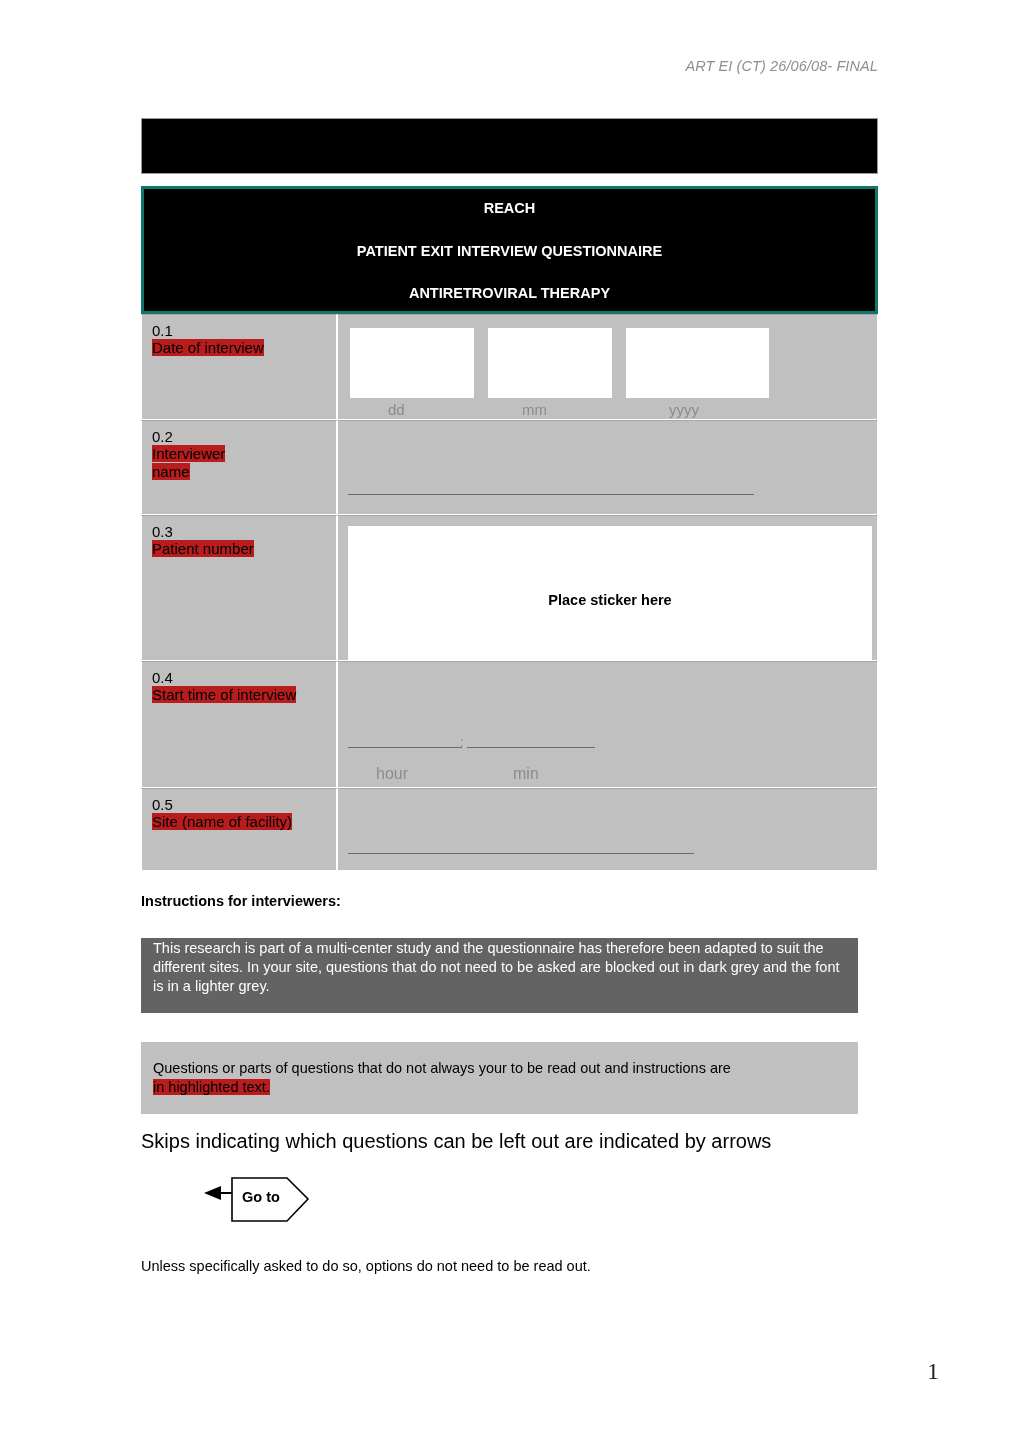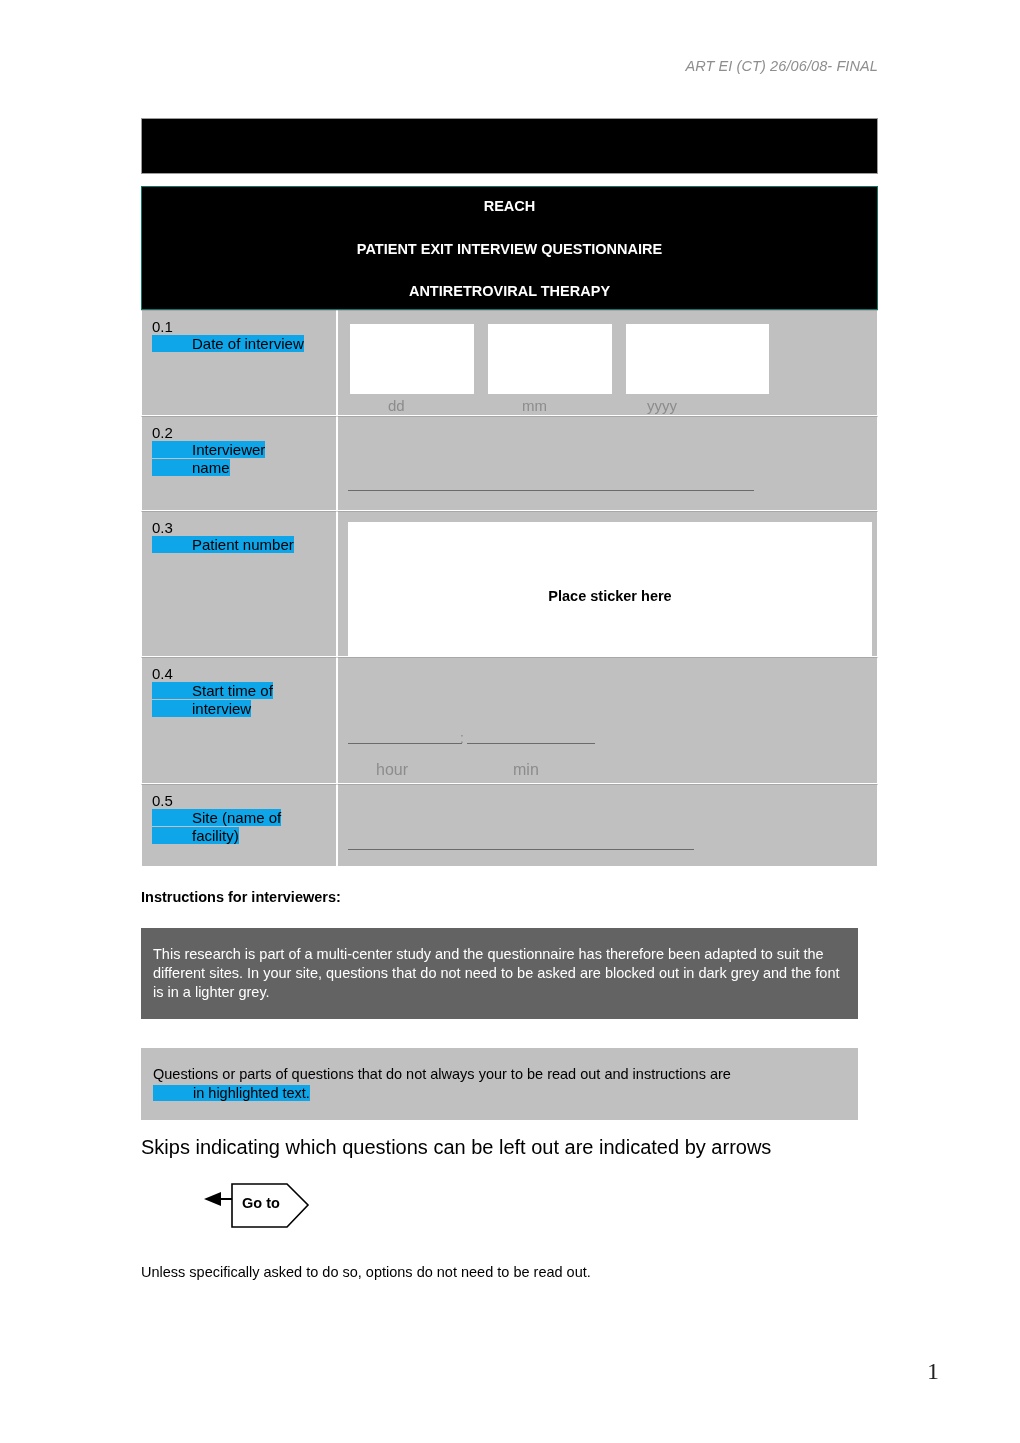--- a/index.html
+++ b/index.html
@@ -53,21 +53,21 @@
   }
 
   .title-block {
     background: #000000;
     color: #ffffff;
     text-align: center;
     font-weight: bold;
     font-size: 14.5px;
     padding: 12px 0 10px 0;
     line-height: 1.0;
-    border: 1px solid #0f766e;
+    border: 3px solid #0f766e;
   }
   .title-block .tline { margin: 0 0 28px 0; }
   .title-block .tline:last-child { margin-bottom: 0; }
 
   .cell {
     background: #c0c0c0;
     vertical-align: top;
     border: 1px solid #ffffff;
     border-top: 1px solid #a8a8a8;
   }
@@ -77,24 +77,23 @@
     font-size: 15px;
     line-height: 1.18;
   }
   .cell-value {
     padding: 0;
     position: relative;
   }
 
   .qnum { display: block; }
   .hl {
-    background: #0ea5e9;
+    background: #b91c1c;
     display: inline;
     box-decoration-break: clone;
-    padding-left: 40px;
     -webkit-box-decoration-break: clone;
   }
 
   
   .date-wrap {
     height: 104px;
     position: relative;
     padding-left: 48px;
   }
   .date-box {
@@ -107,21 +106,21 @@
   .db-mm { left: 150px; width: 124px; }
   .db-yy { left: 288px; width: 143px; }
   .date-cap {
     position: absolute;
     top: 86px;
     font-size: 15px;
     color: #8c8c8c;
   }
   .dc-dd { left: 50px; }
   .dc-mm { left: 184px; }
-  .dc-yy { left: 309px; }
+  .dc-yy { left: 331px; }
 
   
   .name-wrap { height: 93px; position: relative; }
   .rule {
     position: absolute;
     height: 0;
     border-top: 1px solid #6b6b6b;
   }
   .rule-name { left: 10px; width: 406px; top: 73px; }
 
@@ -166,26 +165,26 @@
   .rule-site { left: 10px; width: 346px; top: 64px; }
 
   
   .instr-heading {
     margin-top: 22px;
     font-size: 14.5px;
     font-weight: bold;
   }
 
   .instr-dark {
-    margin-top: 23px;
+    margin-top: 29px;
     background: #636363;
     color: #ffffff;
     font-size: 14.5px;
     line-height: 1.32;
-    padding: 17px 10px 17px 12px;
+    padding: 1px 10px 17px 12px;
     width: 717px;
   }
 
   .instr-light {
     margin-top: 29px;
     background: #c0c0c0;
     color: #000000;
     font-size: 14.5px;
     line-height: 1.32;
     padding: 17px 10px 17px 12px;

